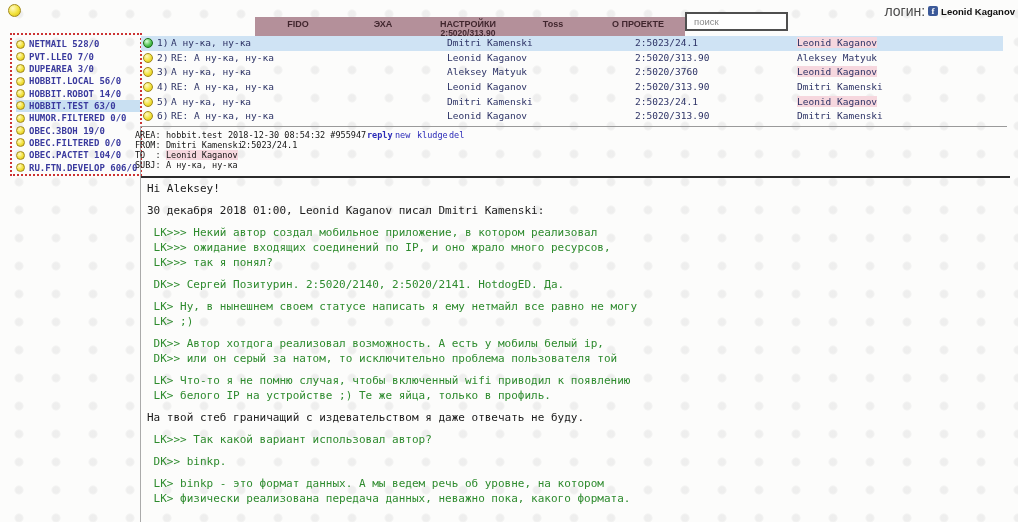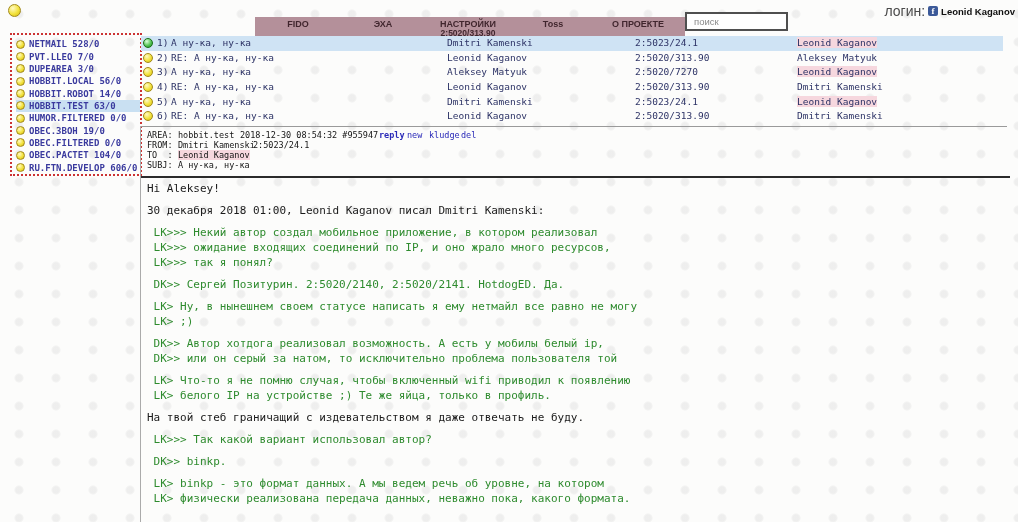--- a/index.html
+++ b/index.html
@@ -45,21 +45,21 @@
   .mrow span{position:absolute;top:1px;font-size:9.5px;color:#2d3366;white-space:nowrap;}
   .mrow .ball{position:absolute;left:2px;top:2px;}
   .c-num{left:16px;} .c-subj{left:30px;} .c-from{left:306px;} .c-addr{left:494px;} .c-to{left:656px;}
   .pinkbg{background:#f6d7de;}
 
   .hline1{left:141px;top:126px;width:866px;height:1px;background:#9a9a9a;}
   .vline{left:140px;top:126px;width:1px;height:396px;background:#aaa;}
   .hline2{left:141px;top:176px;width:869px;height:2px;background:#2b2b2b;}
 
   
-  .mhead{left:141px;top:130px;width:870px;font-size:8.5px;color:#141414;}
+  .mhead{left:129px;top:130px;width:870px;font-size:8.5px;color:#141414;}
   .mh-line{position:relative;height:10px;}
   .mh-line span{position:absolute;white-space:pre;}
   .lab{left:6px;} .val{left:37px;} .dt{left:99px;} .fromaddr{left:112px;}
   .lnk{color:#2a2ab8;cursor:pointer;}
   .lnk0{left:238px;font-weight:bold;} .lnk1{left:266px;} .lnk2{left:288px;} .lnk3{left:320px;}
 
   
   .mbody{left:147px;top:182px;width:860px;}
   .bline{white-space:pre;font-size:11px;height:15px;line-height:14px;color:#1a1a1a;}
   .bline.q{color:#2e8b2e;}
@@ -153,21 +153,21 @@
         <span class="c-subj">RE: А ну-ка, ну-ка</span>
         <span class="c-from">Leonid Kaganov</span>
         <span class="c-addr">2:5020/313.90</span>
         <span class="c-to">Aleksey Matyuk</span>
       </div>
       <div class="mrow">
         <span class="ball s10 y"></span>
         <span class="c-num">3)</span>
         <span class="c-subj">А ну-ка, ну-ка</span>
         <span class="c-from">Aleksey Matyuk</span>
-        <span class="c-addr">2:5020/7270</span>
+        <span class="c-addr">2:5020/3760</span>
         <span class="c-to pinkbg">Leonid Kaganov</span>
       </div>
       <div class="mrow">
         <span class="ball s10 y"></span>
         <span class="c-num">4)</span>
         <span class="c-subj">RE: А ну-ка, ну-ка</span>
         <span class="c-from">Leonid Kaganov</span>
         <span class="c-addr">2:5020/313.90</span>
         <span class="c-to">Dmitri Kamenski</span>
       </div>

